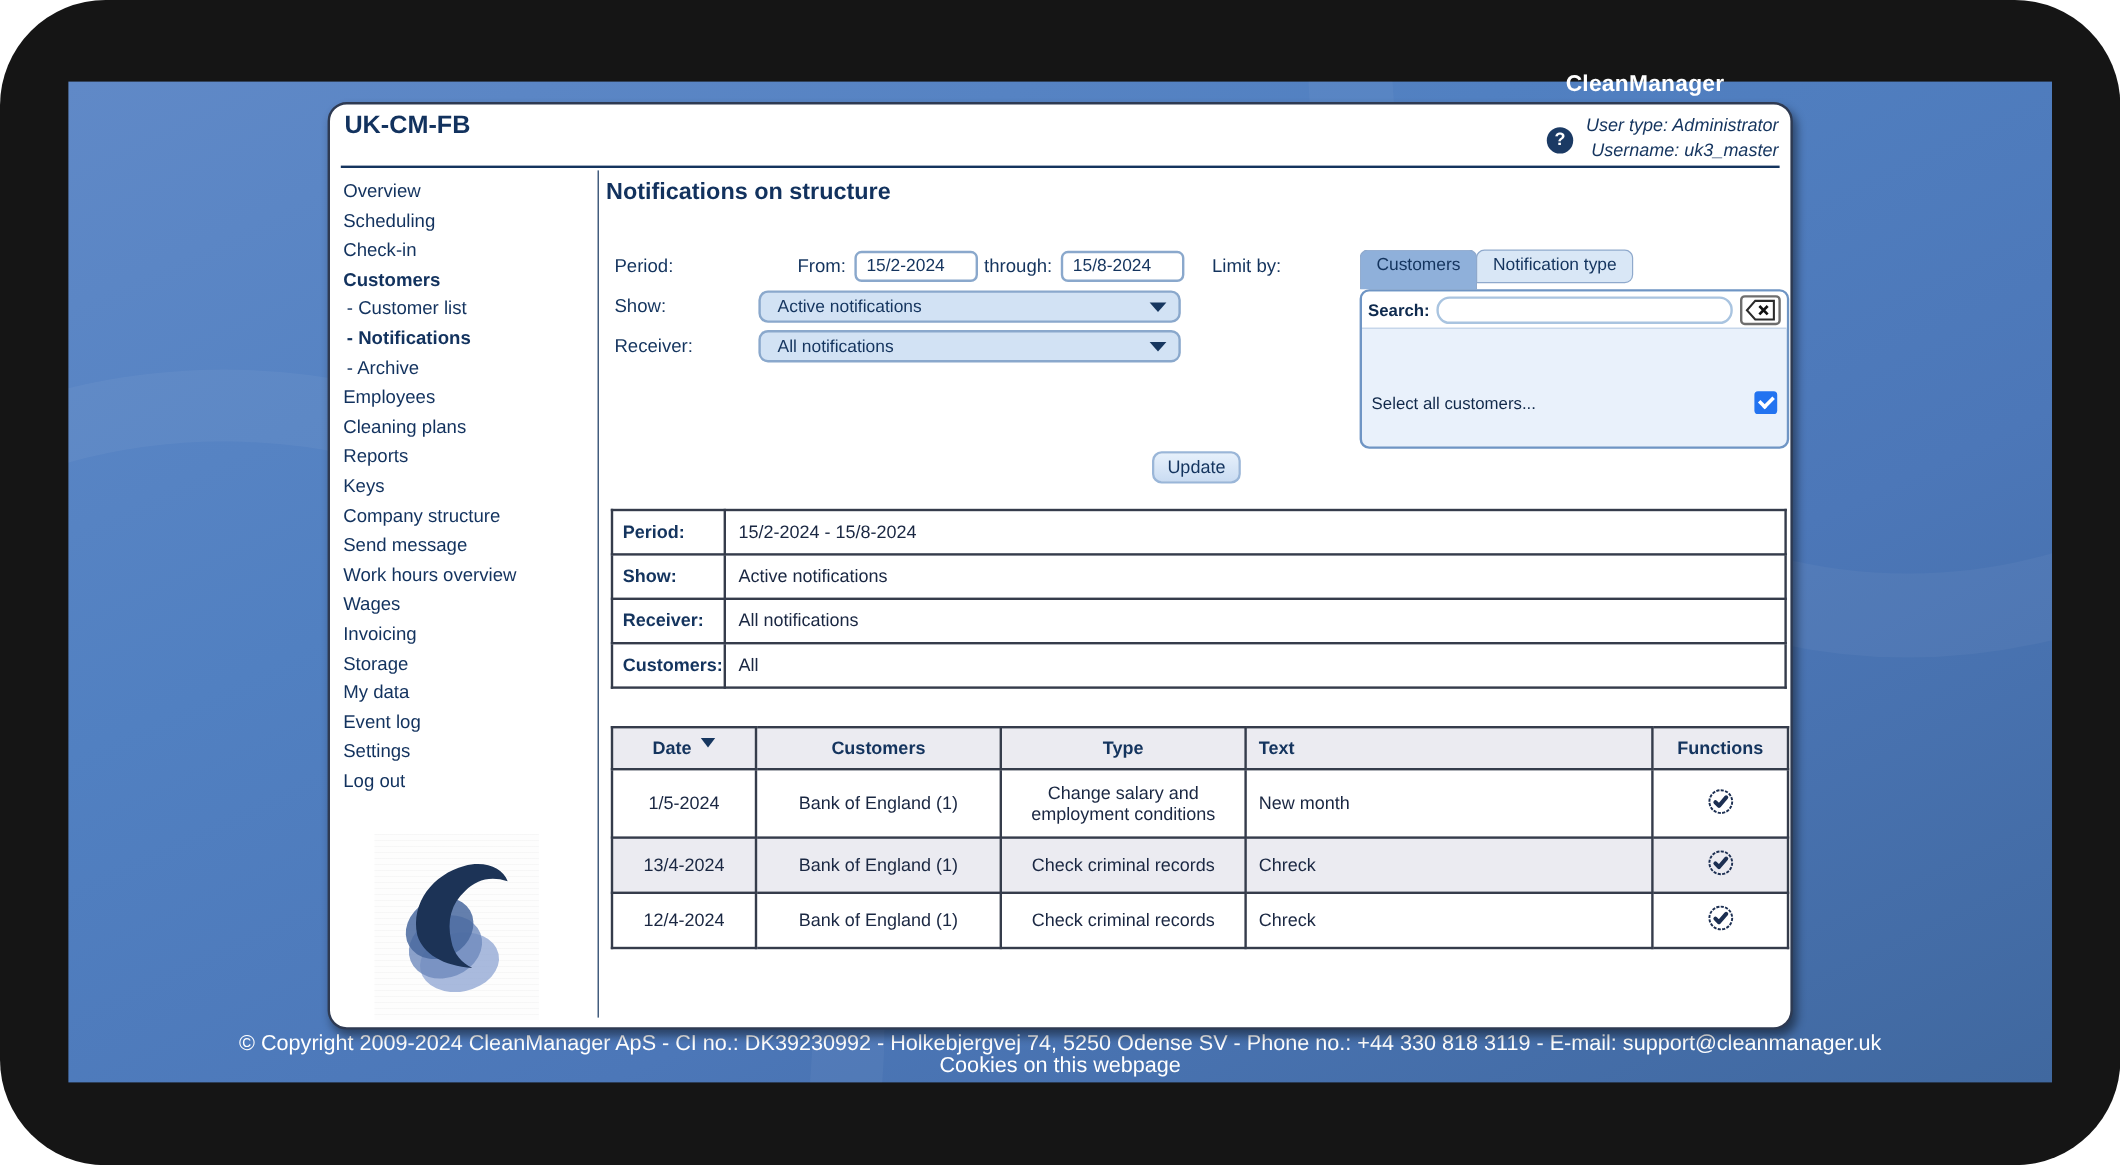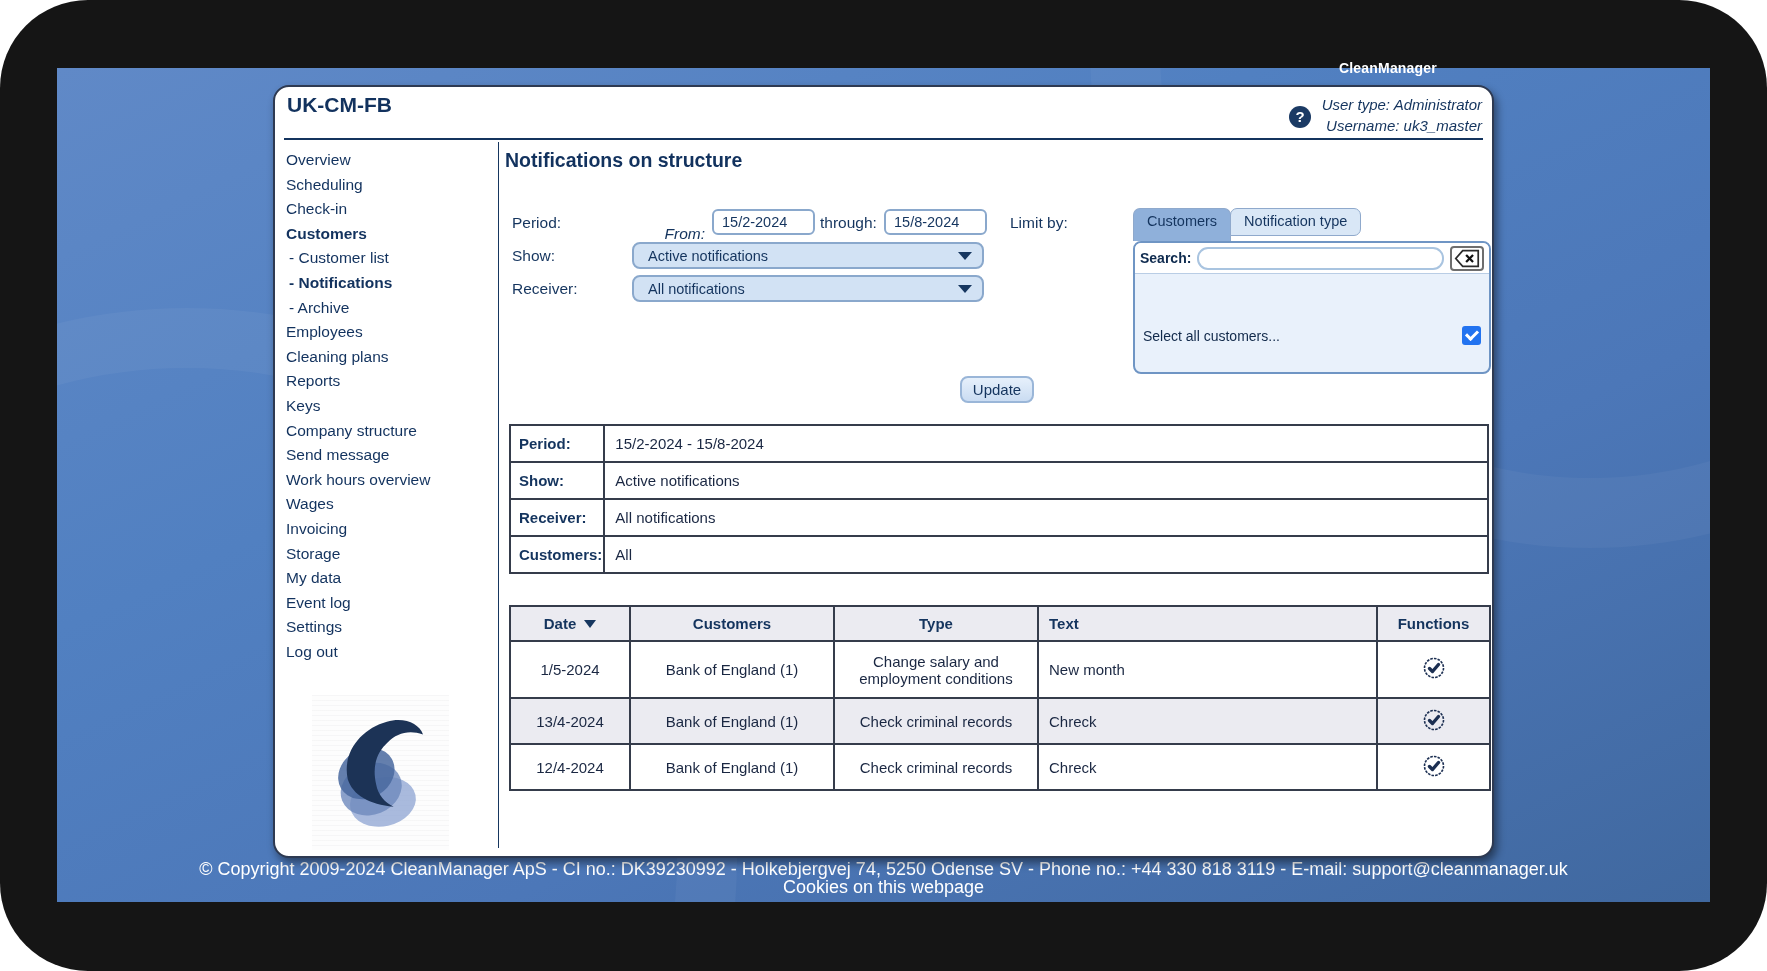--- a/index.html
+++ b/index.html
@@ -11,21 +11,21 @@
 
   
   .screen{position:absolute;left:57px;top:68px;width:1653px;height:834px;
     background:linear-gradient(155deg,#6089c7 0%,#5180c1 35%,#4c77b8 65%,#40689f 100%);overflow:hidden;}
   .screen .arc1{position:absolute;left:-420px;top:240px;width:1100px;height:1100px;border-radius:50%;
     border:60px solid rgba(255,255,255,0.045);}
   .screen .arc2{position:absolute;right:-380px;top:-520px;width:1000px;height:1000px;border-radius:50%;
     border:70px solid rgba(255,255,255,0.04);}
 
   .brand{position:absolute;top:60px;width:1437px;text-align:right;color:#ffffff;
-    font-weight:bold;font-size:14px;letter-spacing:.2px;}
+    font-weight:bold;font-size:19px;letter-spacing:.2px;}
 
   
   .panel{position:absolute;left:273px;top:85px;width:1221px;height:773px;background:#ffffff;
     border:2px solid #2e3a52;border-radius:16px;box-shadow:3px 5px 8px rgba(0,0,0,0.45);}
 
   .app-title{position:absolute;left:12px;top:6px;font-size:21px;font-weight:bold;color:#12325e;}
   .header-rule{position:absolute;left:9px;top:51px;width:1199px;border-top:2px solid #14345e;}
   .help-icon{position:absolute;left:1014px;top:19px;width:22px;height:22px;border-radius:50%;
     background:#1b3a64;color:#ffffff;font-weight:bold;font-size:15px;text-align:center;line-height:22px;cursor:pointer;}
   .user-box{position:absolute;right:10px;top:8px;text-align:right;color:#14345e;font-style:italic;font-size:15px;line-height:20.5px;}
@@ -76,21 +76,21 @@
   .summary td.lab{width:83px;font-weight:bold;padding-left:8px;}
   .summary td.val{padding-left:10px;color:#1a2742;}
 
   
   .datatable{position:absolute;left:234px;top:518px;width:980px;border-collapse:collapse;table-layout:fixed;}
   .datatable th,.datatable td{border:2px solid #353c4b;font-size:15px;color:#1a2742;}
   .datatable th{height:35px;background:#ebebf1;font-weight:bold;color:#14345e;}
   .datatable td{text-align:center;padding:4px;}
   .datatable td.text-left,.datatable th.text-left{text-align:left;padding-left:10px;}
   .datatable tr.alt td{background:#ebebf1;}
-  .sort-wrap{display:inline-flex;align-items:center;gap:8px;cursor:pointer;}
+  .sort-wrap{display:inline-flex;gap:8px;cursor:pointer;}
   .sort-arrow{width:0;height:0;border-left:6px solid transparent;border-right:6px solid transparent;border-top:8px solid #16365f;}
   .func-icon{cursor:pointer;display:inline-block;}
 
   
   .logo-block{position:absolute;left:37px;top:608px;width:137px;height:155px;
     background:repeating-linear-gradient(180deg,rgba(120,120,130,0.05) 0 1px,rgba(255,255,255,0) 1px 5px),#fdfdfd;
     display:flex;align-items:center;justify-content:center;}
 
   
   .footer-line{position:absolute;width:100%;text-align:center;color:#ffffff;font-size:18px;}
@@ -143,21 +143,21 @@
       <div class="side-item">My data</div>
       <div class="side-item">Event log</div>
       <div class="side-item">Settings</div>
       <div class="side-item">Log out</div>
     </div>
     <div class="vdivider"></div>
 
     <div class="page-title">Notifications on structure</div>
 
     <div class="flabel" style="left:237px;top:127px;">Period:</div>
-    <div class="flabel" style="left:350px;top:138px;width:80px;text-align:right;font-style:italic;">From:</div>
+    <div class="flabel" style="left:350px;top:127px;width:80px;text-align:right;">From:</div>
     <input class="date-input" style="left: 437px; top: 122px;" value="15/2-2024">
     <div class="flabel" style="left:545px;top:127px;width:60px;">through:</div>
     <input class="date-input" style="left: 609px; top: 122px;" value="15/8-2024">
 
     <div class="flabel" style="left:237px;top:160px;">Show:</div>
     <div class="dropdown" style="left:357px;top:155px;">
       <span class="dd-text">Active notifications</span>
       <span class="dd-arrow"></span>
     </div>
 

